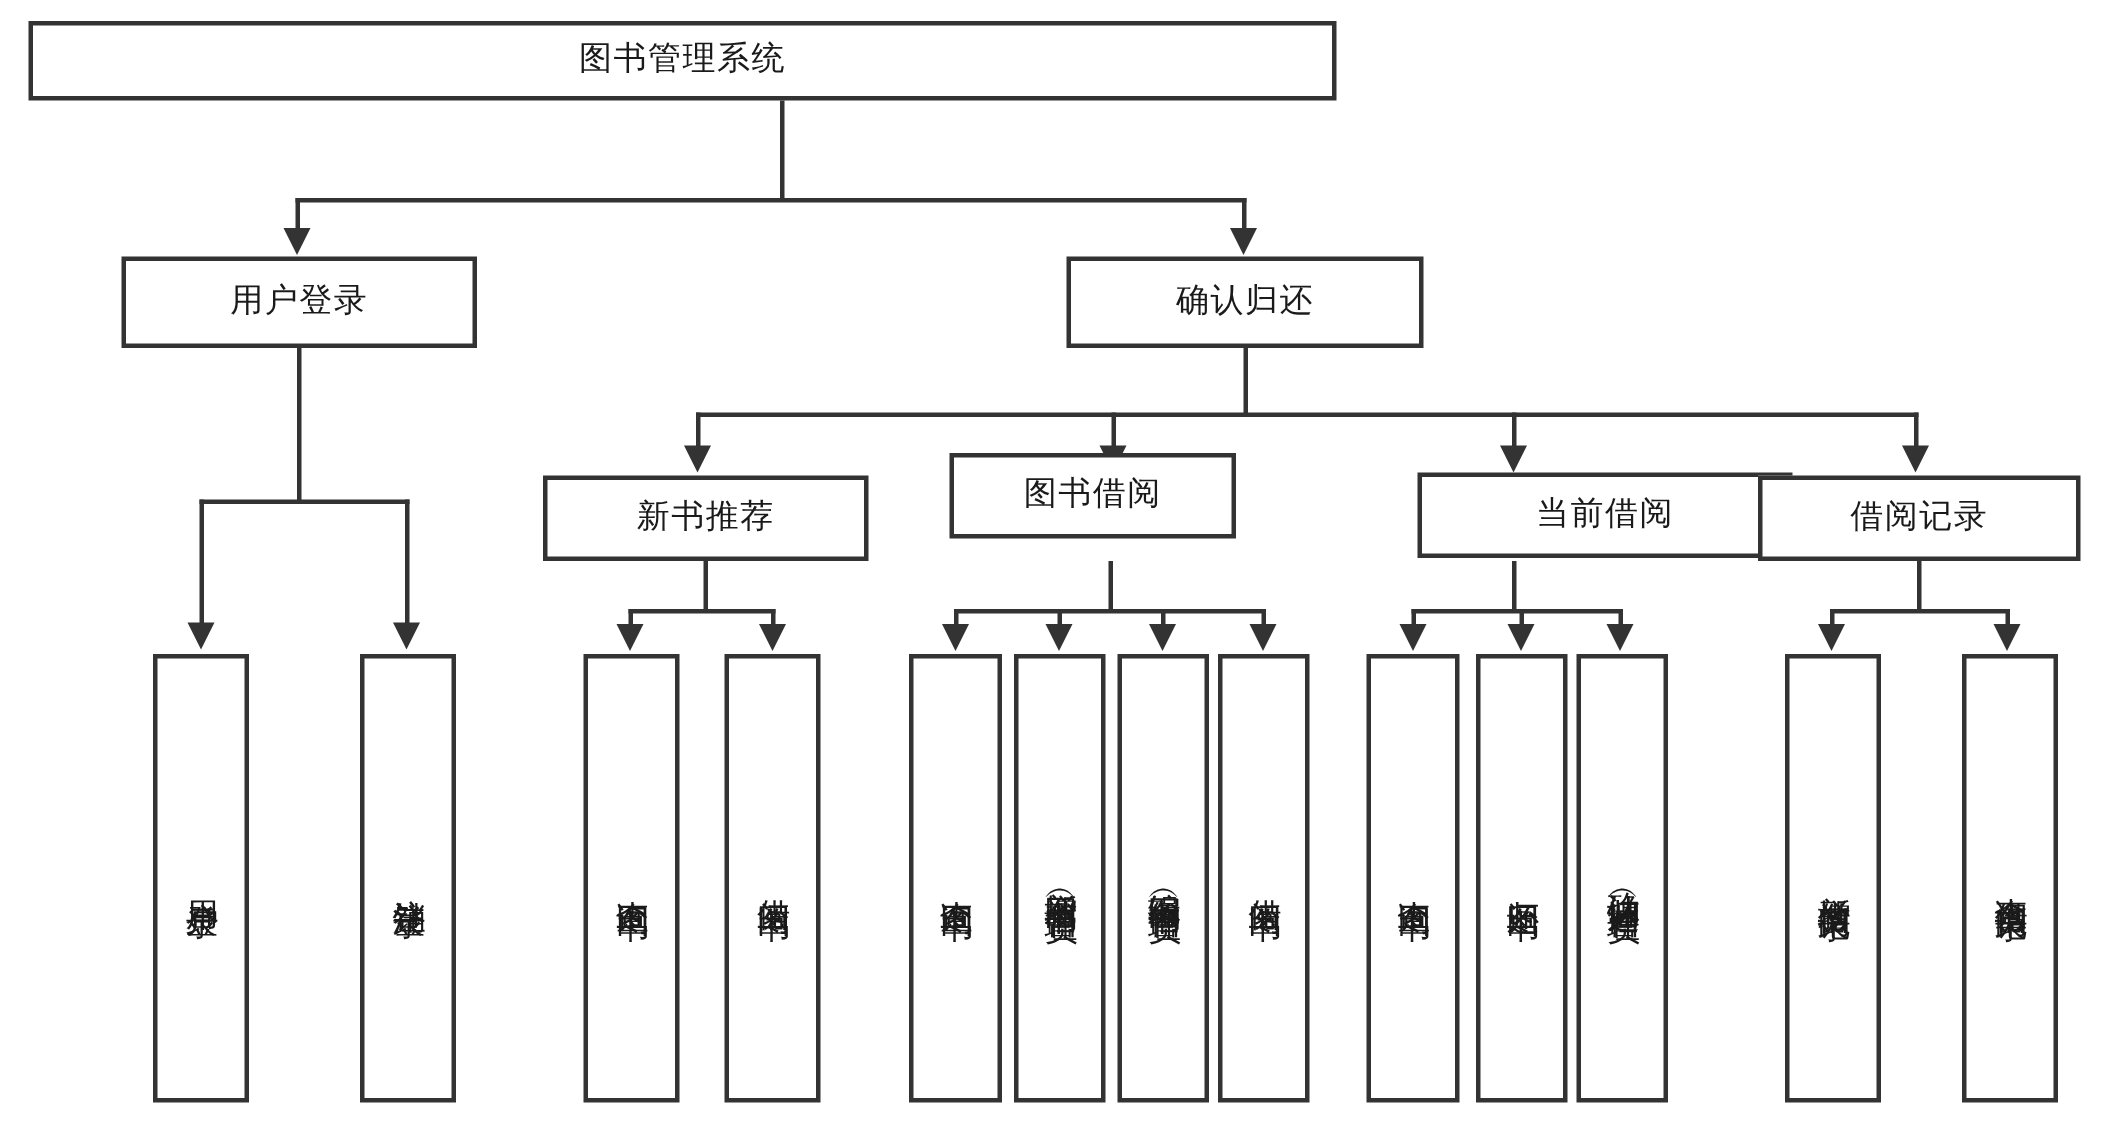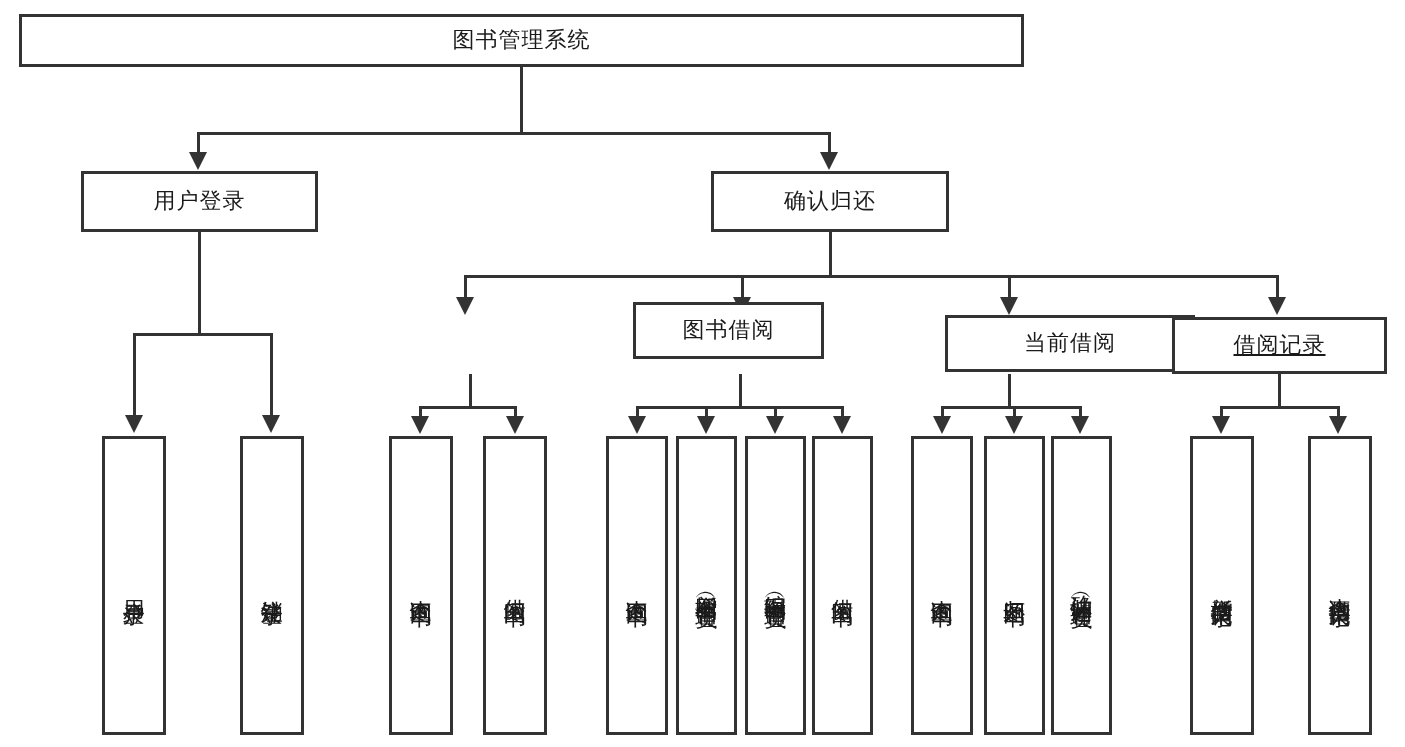--- a/index.html
+++ b/index.html
@@ -72,21 +72,21 @@
     letter-spacing: 0.5px;
     white-space: nowrap;
     font-family: "DejaVu Sans", "Liberation Sans", sans-serif;
   }
 </style>
 </head>
 <body>
 
 <div id="canvas">
 
-  <div class="node node-h" style="left:19px; top:14px; width:1005px; height:53px;">
+  <div class="node node-h" style="left:19px; top:14px; width:872px; height:53px;">
     <span>图书管理系统</span>
   </div>
 
   <div class="conn conn-v" style="left:520px; top:67px; width:3px; height:67px;"></div>
   <div class="conn conn-h" style="left:197px; top:132px; width:634px; height:3px;"></div>
   <div class="conn conn-v" style="left:197px; top:132px; width:3px; height:22px;"></div>
   <div class="arrow" style="left:189px; top:152px;"></div>
   <div class="conn conn-v" style="left:828px; top:132px; width:3px; height:22px;"></div>
   <div class="arrow" style="left:820px; top:152px;"></div>
 
@@ -108,27 +108,30 @@
   <div class="conn conn-h" style="left:464px; top:275px; width:815px; height:3px;"></div>
   <div class="conn conn-v" style="left:464px; top:275px; width:3px; height:24px;"></div>
   <div class="arrow" style="left:456px; top:297px;"></div>
   <div class="conn conn-v" style="left:741px; top:275px; width:3px; height:24px;"></div>
   <div class="arrow" style="left:733px; top:297px;"></div>
   <div class="conn conn-v" style="left:1008px; top:275px; width:3px; height:24px;"></div>
   <div class="arrow" style="left:1000px; top:297px;"></div>
   <div class="conn conn-v" style="left:1276px; top:275px; width:3px; height:24px;"></div>
   <div class="arrow" style="left:1268px; top:297px;"></div>
 
+  <div class="node node-h" style="left:362px; top:317px; width:217px; height:57px;">
+    <span>新书推荐</span>
+  </div>
   <div class="node node-h" style="left:633px; top:302px; width:191px; height:57px;">
     <span>图书借阅</span>
   </div>
   <div class="node node-h" style="left:901px; top:315px; width:250px; height:57px;margin-left:44px;">
     <span>当前借阅</span>
   </div>
-  <div class="node node-h" style="left:1172px; top:317px; width:215px; height:57px;text-decoration:underline;">
+  <div class="node node-h" style="left:1172px; top:317px; width:215px; height:57px;">
     <span>借阅记录</span>
   </div>
 
   <div class="conn conn-v" style="left:469px; top:374px; width:3px; height:34px;"></div>
   <div class="conn conn-h" style="left:419px; top:406px; width:98px; height:3px;"></div>
   <div class="conn conn-v" style="left:419px; top:406px; width:3px; height:12px;"></div>
   <div class="arrow" style="left:411px; top:416px;"></div>
   <div class="conn conn-v" style="left:514px; top:406px; width:3px; height:12px;"></div>
   <div class="arrow" style="left:506px; top:416px;"></div>
 

